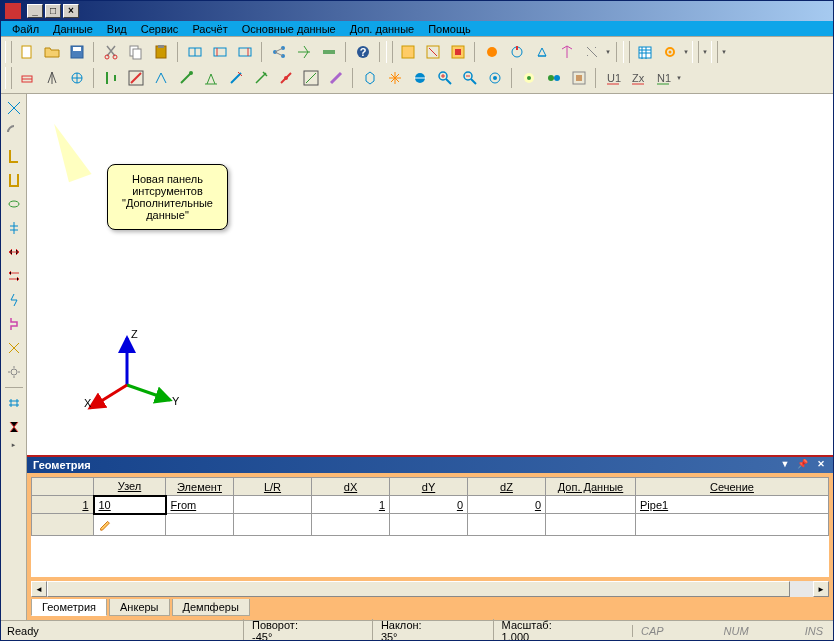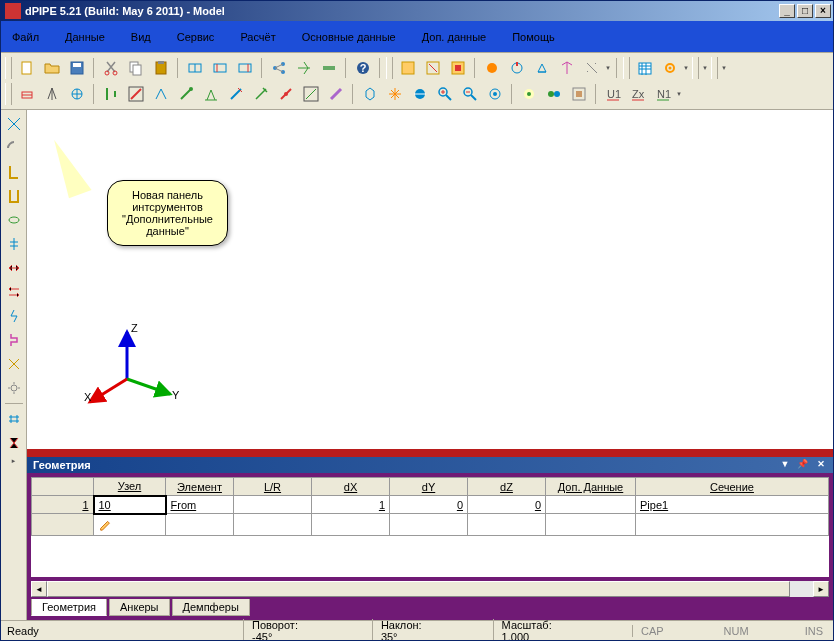--- a/index.html
+++ b/index.html
@@ -5,50 +5,50 @@
 * { margin: 0; padding: 0; box-sizing: border-box; font-family: "Tahoma", sans-serif; font-size: 11px; }
 body { background: #ece9d8; width: 834px; height: 641px; overflow: hidden; display: flex; flex-direction: column; border: 1px solid #0a246a; }
 
 
 .titlebar { background: linear-gradient(to right, #0a246a, #a6caf0); height: 20px; display: flex; align-items: center; padding: 2px 2px 2px 4px; color: white; font-weight: bold; }
 .titlebar .icon-app { width: 16px; height: 16px; margin-right: 4px; background: #cc3333; }
 .titlebar .title { flex: 1; }
 .titlebar .winbtn { width: 16px; height: 14px; background: #d4d0c8; border: 1px solid #fff; border-right-color: #404040; border-bottom-color: #404040; margin-left: 2px; display: flex; align-items: center; justify-content: center; color: black; font-family: Arial; font-size: 10px; line-height: 1; }
 
 
-.menubar { background: #1d4ed8; height: 32px; display: flex; align-items: center; padding: 0 4px; border-bottom: 1px solid #aca899; gap: 12px; }
+.menubar { background: #0ea5e9; height: 16px; display: flex; align-items: center; padding: 0 4px; border-bottom: 1px solid #aca899; }
 .menubar .item { padding: 2px 7px; cursor: default; }
 
 
 .toolbars { background: #ece9d8; display: flex; flex-wrap: wrap; padding: 2px; border-bottom: 1px solid #aca899; }
 .toolbar-row { display: flex; width: 100%; align-items: center; height: 26px; }
 .tb-handle { width: 7px; height: 22px; border-left: 1px solid #fff; border-right: 1px solid #aca899; margin: 0 2px; }
 .tb-btn { width: 23px; height: 22px; margin: 0 1px; display: inline-flex; align-items: center; justify-content: center; border: 1px solid transparent; }
 .tb-sep { width: 1px; height: 20px; background: #aca899; margin: 0 4px; }
 .tb-dd { width: 8px; height: 22px; display: inline-flex; align-items: center; justify-content: center; font-size: 7px; color: #555; }
 .ico { width: 16px; height: 16px; display: inline-block; }
 
 
 .mainrow { flex: 1; display: flex; overflow: hidden; }
 .vtoolbar { width: 26px; background: #ece9d8; border-right: 1px solid #aca899; display: flex; flex-direction: column; align-items: center; padding-top: 2px; }
 .vtoolbar .tb-btn { margin: 1px 0; }
 
 .canvas-wrap { flex: 1; display: flex; flex-direction: column; background: #fff; overflow: hidden; }
 .canvas { flex: 1; position: relative; background: #fff; }
 
 
-.callout { position: absolute; left: 80px; top: 70px; background: #ffffc0; border: 1px solid #000; border-radius: 16px; padding: 8px 14px; text-align: center; box-shadow: 2px 2px 4px rgba(0,0,0,0.3); }
+.callout { position: absolute; left: 80px; top: 70px; background: #ffffc0; border: 1px solid #000; border-radius: 8px; padding: 8px 14px; text-align: center; box-shadow: 2px 2px 4px rgba(0,0,0,0.3); }
 .callout::before { content: ""; position: absolute; left: -50px; top: -45px; width: 0; height: 0; border-style: solid; border-width: 0 18px 60px 6px; border-color: transparent transparent #ffffc0 transparent; transform: rotate(-20deg); }
 .callout::after { content: ""; position: absolute; left: -52px; top: -48px; width: 0; height: 0; border-style: solid; border-width: 0 18px 60px 6px; border-color: transparent transparent #000 transparent; transform: rotate(-20deg); z-index: -1; }
 
 
 .axes { position: absolute; left: 55px; bottom: 35px; width: 100px; height: 90px; }
 
 
-.panel { background: #701a75; border-top: 8px solid #b91c1c; }
+.panel { background: #fdba74; border-top: 2px solid #b91c1c; }
 .panel-header { background: linear-gradient(to right, #15428b, #3f6bab); color: #fff; font-weight: bold; padding: 2px 6px; display: flex; align-items: center; }
 .panel-header .title { flex: 1; }
 .panel-header .ctrl { width: 12px; height: 12px; margin-left: 6px; font-size: 9px; text-align: center; cursor: pointer; }
 
 .grid-wrap { background: #fff; margin: 4px; height: 100px; overflow: hidden; }
 table.grid { border-collapse: collapse; width: 100%; table-layout: fixed; }
 table.grid th, table.grid td { border: 1px solid #999; padding: 2px 4px; height: 18px; white-space: nowrap; overflow: hidden; text-decoration: underline; }
 table.grid th { background: #ece9d8; font-weight: normal; text-align: center; }
 table.grid td { background: #fff; }
 table.grid td.rh { background: #ece9d8; text-align: right; }
@@ -62,28 +62,27 @@
 
 .tabs { display: flex; padding: 2px 4px 4px 4px; }
 .tabs .tab { padding: 2px 10px; border: 1px solid #aca899; border-top: none; background: #ece9d8; margin-right: 2px; cursor: default; }
 .tabs .tab.active { background: #fff; border-bottom-color: #fff; }
 
 
 .statusbar { height: 20px; background: #ece9d8; border-top: 1px solid #aca899; display: flex; align-items: center; padding: 0 6px; gap: 48px; }
 .statusbar .cell { padding: 0 8px; border-left: 1px solid #aca899; }
 .statusbar .first { flex: 0 0 140px; border-left: none; }
 .statusbar .spacer { flex: 1; }
-.statusbar .dim { color: #888; }
+.statusbar .dim { color: #888; font-style: italic; }
 </style>
 </head>
 <body>
 
 <div class="titlebar">
   <span class="icon-app"></span>
-  <span class="title">dPIPE 5.21 (Build: May  6 2011) - Model</span>
   <span class="winbtn">_</span>
   <span class="winbtn">□</span>
   <span class="winbtn">×</span>
 </div>
 
 <div class="menubar">
   <span class="item">Файл</span>
   <span class="item">Данные</span>
   <span class="item">Вид</span>
   <span class="item">Сервис</span>

